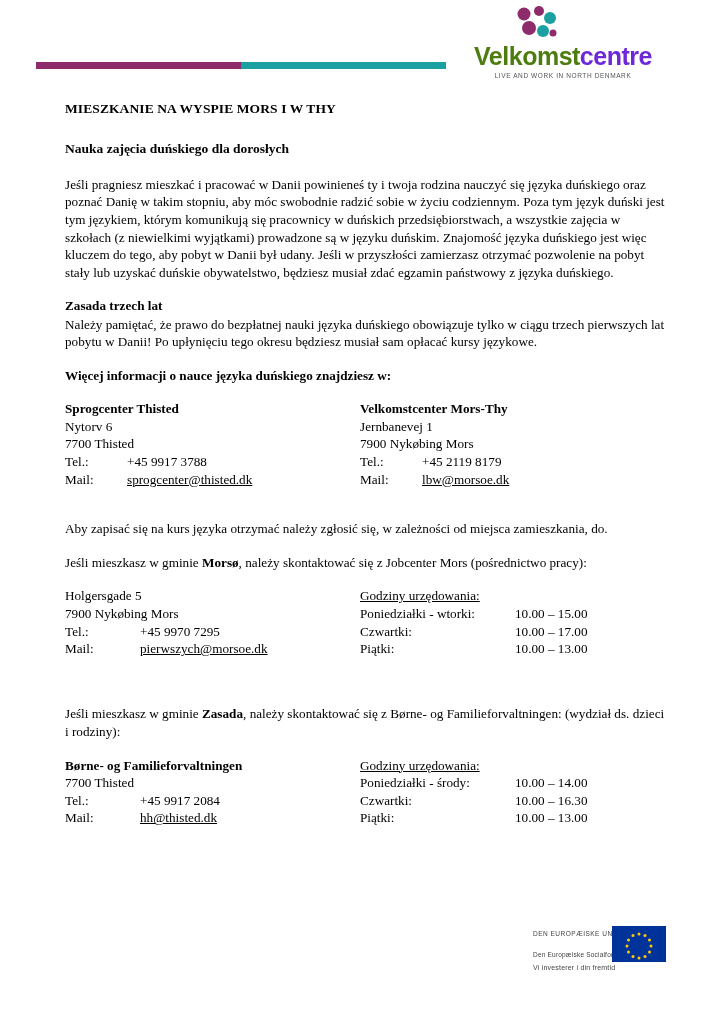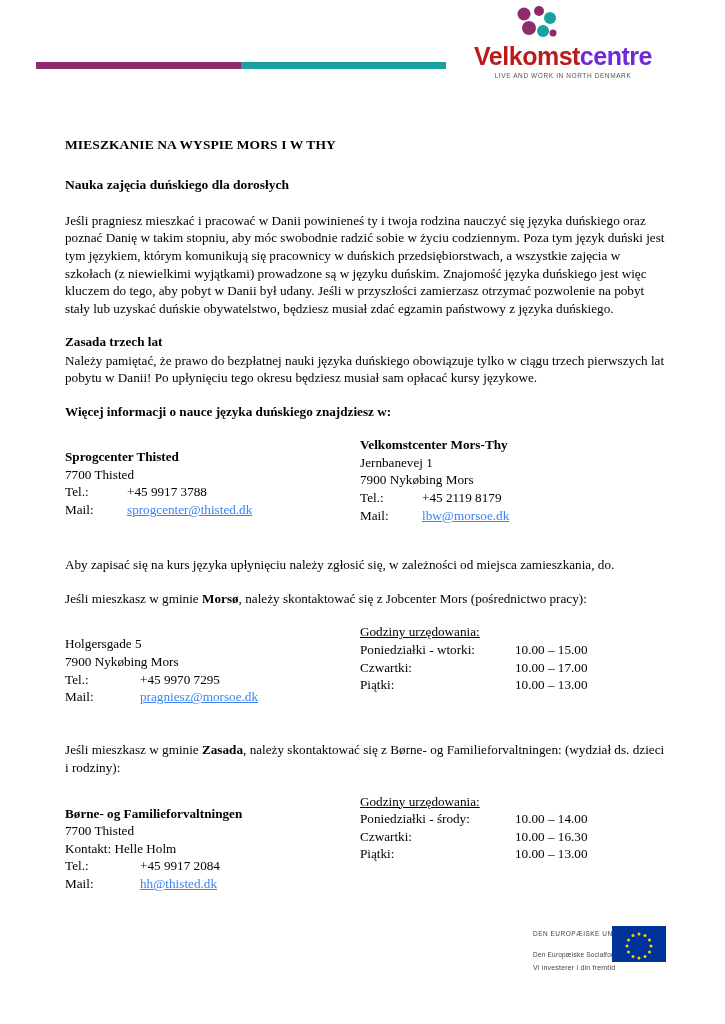--- a/index.html
+++ b/index.html
@@ -49,21 +49,21 @@
     left: 0;
     top: 36px;
     width: 200px;
     font-family: "Liberation Sans", sans-serif;
     font-size: 25px;
     letter-spacing: -0.5px;
     text-align: center;
     white-space: nowrap;
   }
   .logo-word .velk {
-    color: #b91c1c;
+    color: #4d7c0f;
     font-weight: bold;
   }
   .logo-word .centre {
     color: #6d28d9;
     font-weight: bold;
   }
   .logo-tag {
     position: absolute;
     left: 0;
     top: 66px;
@@ -92,21 +92,20 @@
   }
 
   
   .content {
     position: absolute;
     left: 65px;
     top: 100px;
     width: 600px;
     font-size: 13.2px;
     line-height: 1.33;
-    margin-top: 36px;
   }
   h1.title {
     font-size: 13.5px;
     font-weight: bold;
     margin: 0 0 22px 0;
     letter-spacing: 0.1px;
   }
   h2.subtitle {
     font-size: 13.5px;
     font-weight: bold;
@@ -117,33 +116,33 @@
     text-align: left;
   }
   .bold {
     font-weight: bold;
   }
   .section-head {
     font-weight: bold;
     margin: 0 0 1px 0;
   }
   .link {
-    color: #3b82f6;
+    color: #000000;
   }
 
   
   .cols {
     position: relative;
     width: 600px;
     margin: 0 0 16px 0;
   }
   .col-l {
     position: absolute;
     left: 0;
-    top: 12px;
+    top: 0;
     width: 295px;
   }
   .col-r {
     position: absolute;
     left: 295px;
     top: 0;
     width: 305px;
   }
   .row {
     white-space: nowrap;
@@ -232,20 +231,21 @@
     <p class="para">Jeśli pragniesz mieszkać i pracować w Danii powinieneś ty i twoja rodzina nauczyć się języka duńskiego oraz poznać Danię w takim stopniu, aby móc swobodnie radzić sobie w życiu codziennym. Poza tym język duński jest tym językiem, którym komunikują się pracownicy w duńskich przedsiębiorstwach, a  wszystkie zajęcia w szkołach (z niewielkimi wyjątkami) prowadzone są w języku duńskim. Znajomość języka duńskiego jest więc kluczem do tego, aby pobyt w Danii był udany. Jeśli w przyszłości zamierzasz otrzymać pozwolenie na pobyt stały lub uzyskać duńskie obywatelstwo, będziesz musiał zdać egzamin państwowy z języka duńskiego.</p>
 
     <p class="section-head">Zasada trzech lat</p>
     <p class="para">Należy pamiętać, że prawo do bezpłatnej nauki języka duńskiego obowiązuje tylko w ciągu trzech pierwszych lat pobytu w Danii! Po upłynięciu tego okresu będziesz musiał sam opłacać kursy językowe.</p>
 
     <p class="section-head" style="margin-bottom:16px;">Więcej informacji o nauce języka duńskiego znajdziesz w:</p>
 
     <div class="cols" style="height:104px;">
       <div class="col-l">
         <div class="row bold">Sprogcenter Thisted</div>
+        <div class="row">Nytorv 6</div>
         <div class="row">7700 Thisted</div>
         <div class="row">
           <span class="lbl">Tel.:</span><span>+45 9917 3788</span>
         </div>
         <div class="row">
           <span class="lbl">Mail:</span><a class="link" href="#">sprogcenter@thisted.dk</a>
         </div>
       </div>
       <div class="col-r">
         <div class="row bold">Velkomstcenter Mors-Thy</div>
@@ -253,36 +253,36 @@
         <div class="row">7900 Nykøbing Mors</div>
         <div class="row">
           <span class="lbl">Tel.:</span><span>+45 2119 8179</span>
         </div>
         <div class="row">
           <span class="lbl">Mail:</span><a class="link" href="#">lbw@morsoe.dk</a>
         </div>
       </div>
     </div>
 
-    <p class="para">Aby zapisać się na kurs języka upłynięciu należy zgłosić się, w zależności od miejsca zamieszkania, do.</p>
+    <p class="para">Aby zapisać się na kurs języka otrzymać należy zgłosić się, w zależności od miejsca zamieszkania, do.</p>
 
     <p class="para">
       <span>Jeśli mieszkasz w gminie</span>
       <span class="bold">Morsø</span><span>, należy skontaktować się z Jobcenter Mors (pośrednictwo pracy):</span>
     </p>
 
     <div class="cols" style="height:102px;">
       <div class="col-l">
         <div class="row">Holgersgade 5</div>
         <div class="row">7900 Nykøbing Mors</div>
         <div class="row">
           <span class="lbl-w">Tel.:</span><span>+45 9970 7295</span>
         </div>
         <div class="row">
-          <span class="lbl-w">Mail:</span><a class="link" href="#">pragniesz@morsoe.dk</a>
+          <span class="lbl-w">Mail:</span><a class="link" href="#">pierwszych@morsoe.dk</a>
         </div>
       </div>
       <div class="col-r">
         <div class="row underline">Godziny urzędowania:</div>
         <div class="row">
           <span class="hours-lbl">Poniedziałki - wtorki:</span><span>10.00 – 15.00</span>
         </div>
         <div class="row">
           <span class="hours-lbl">Czwartki:</span><span>10.00 – 17.00</span>
         </div>
@@ -294,24 +294,20 @@
 
     <p class="para">
       <span>Jeśli mieszkasz w gminie</span>
       <span class="bold">Zasada</span><span>, należy skontaktować się z Børne- og Familieforvaltningen: (wydział ds. dzieci i rodziny):</span>
     </p>
 
     <div class="cols" style="height:110px;">
       <div class="col-l">
         <div class="row bold">Børne- og Familieforvaltningen</div>
         <div class="row">7700 Thisted</div>
-        <div class="row">
-          <span>Kontakt:</span>
-          <span>Helle Holm</span>
-        </div>
         <div class="row">
           <span class="lbl-w">Tel.:</span><span>+45 9917 2084</span>
         </div>
         <div class="row">
           <span class="lbl-w">Mail:</span><a class="link" href="#">hh@thisted.dk</a>
         </div>
       </div>
       <div class="col-r">
         <div class="row underline">Godziny urzędowania:</div>
         <div class="row">

